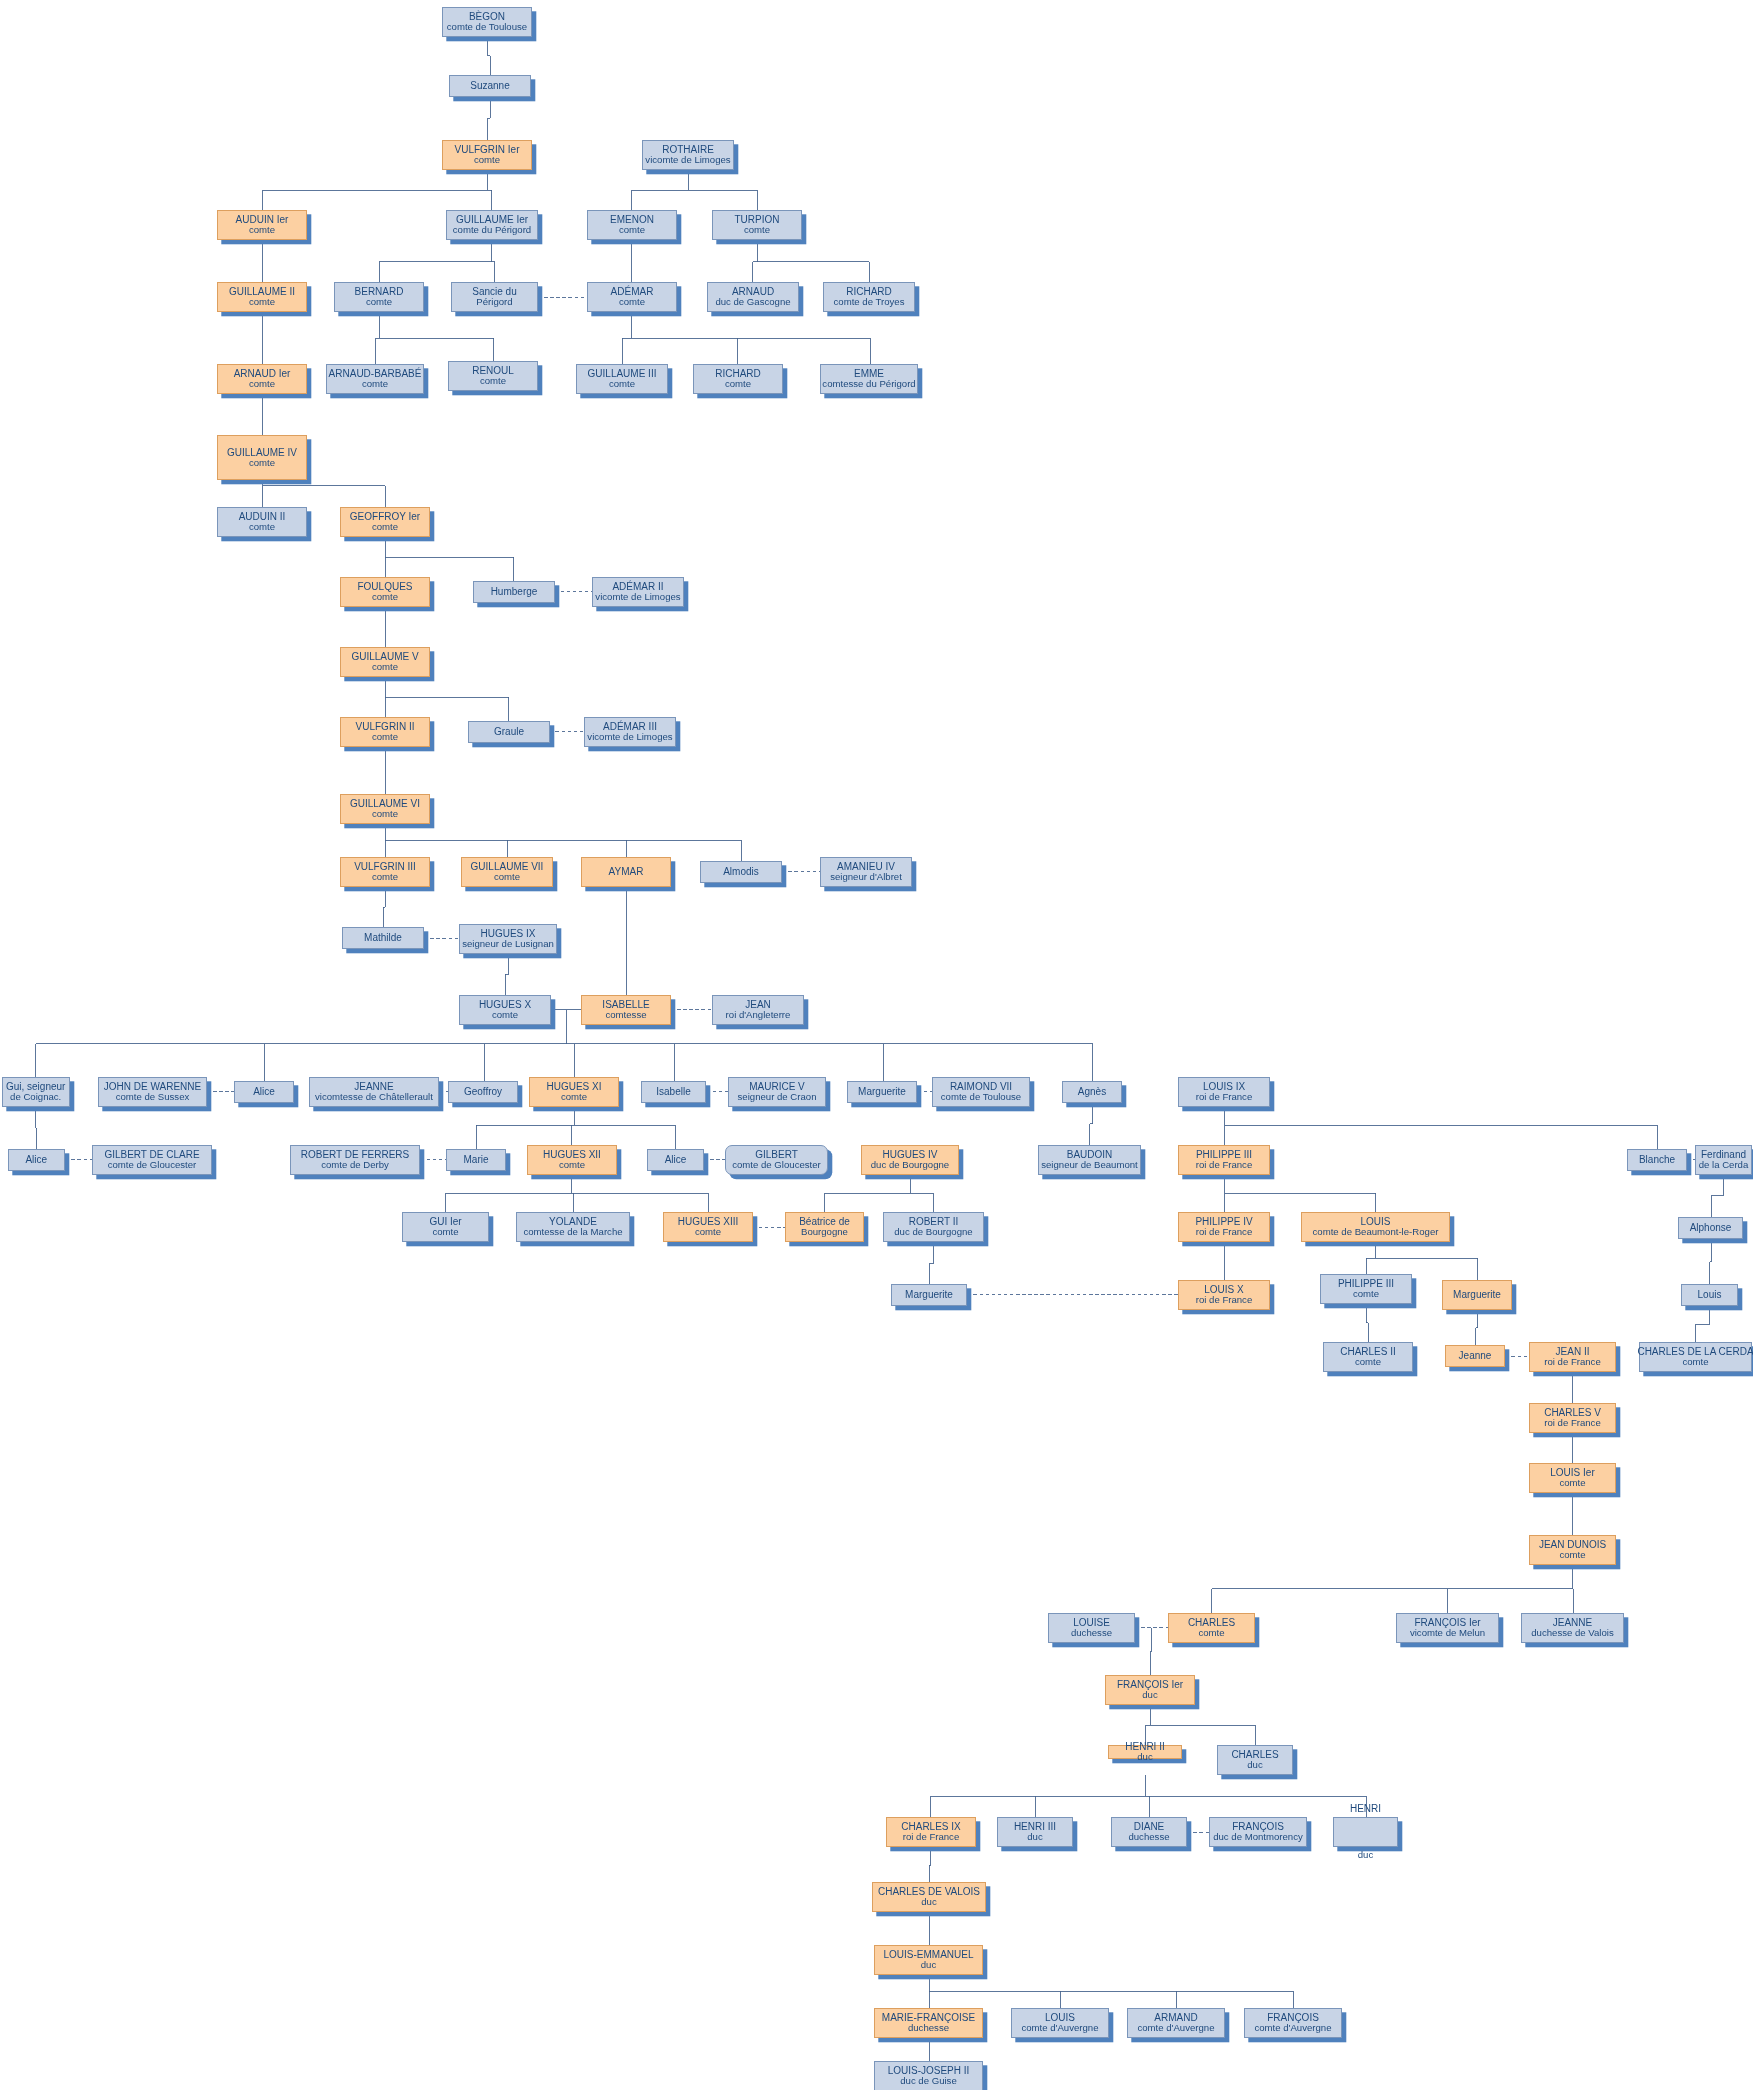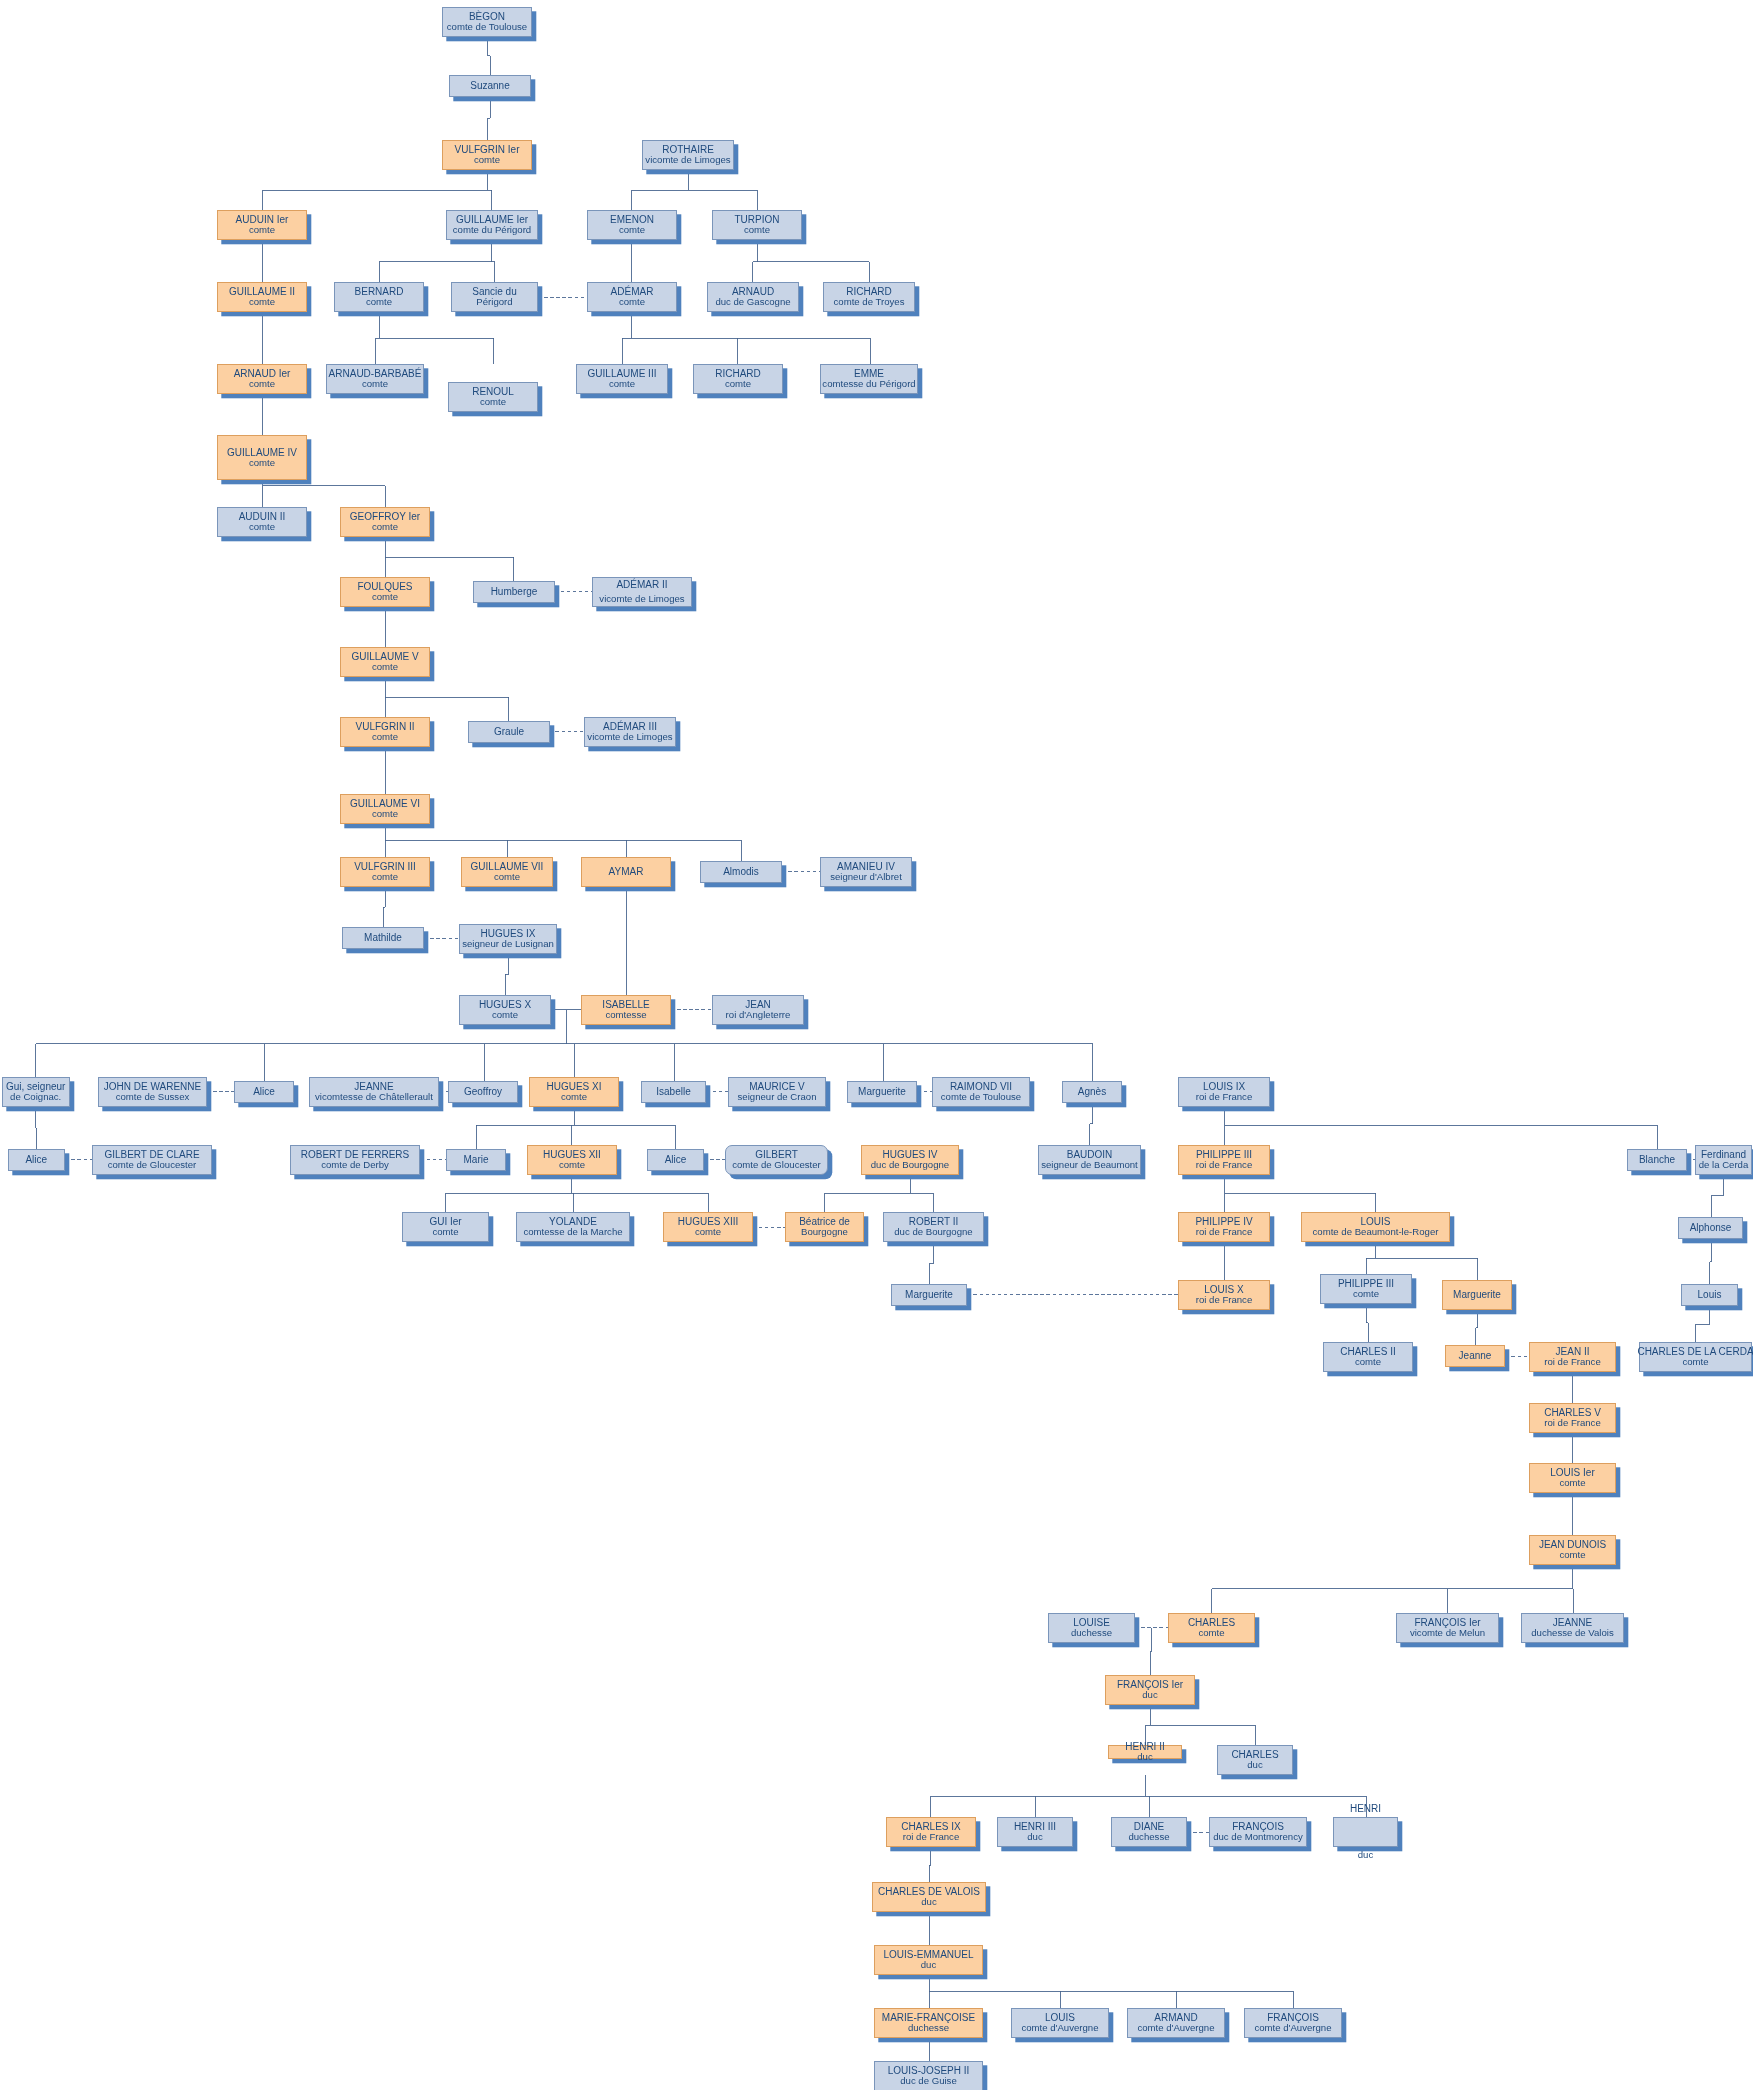--- a/index.html
+++ b/index.html
@@ -277,21 +277,21 @@
       <span class="sub">comte de Troyes</span>
     </div>
     <div class="node orange" style="left: 217px; top: 364px; width: 90px; height: 29.5px;">
       <span class="main">ARNAUD Ier</span>
       <span class="sub">comte</span>
     </div>
     <div class="node blue" style="left: 326px; top: 364px; width: 98px; height: 29.5px;">
       <span class="main">ARNAUD-BARBABÉ</span>
       <span class="sub">comte</span>
     </div>
-    <div class="node blue" style="left: 448px; top: 382px; width: 90px; height: 29.5px;">
+    <div class="node blue" style="left: 448px; top: 361px; width: 90px; height: 29.5px;">
       <span class="main">RENOUL</span>
       <span class="sub">comte</span>
     </div>
     <div class="node blue" style="left: 576px; top: 364px; width: 92px; height: 29.5px;">
       <span class="main">GUILLAUME III</span>
       <span class="sub">comte</span>
     </div>
     <div class="node blue" style="left: 693px; top: 364px; width: 90px; height: 29.5px;">
       <span class="main">RICHARD</span>
       <span class="sub">comte</span>
@@ -312,21 +312,21 @@
       <span class="main">GEOFFROY Ier</span>
       <span class="sub">comte</span>
     </div>
     <div class="node orange" style="left: 340px; top: 577px; width: 90px; height: 29.5px;">
       <span class="main">FOULQUES</span>
       <span class="sub">comte</span>
     </div>
     <div class="node blue" style="left: 473px; top: 581px; width: 82px; height: 22px;">
       <span class="main">Humberge</span>
     </div>
-    <div class="node blue" style="left: 592px; top: 577px; width: 100px; height: 29.5px; justify-content: space-between;">
+    <div class="node blue" style="left: 592px; top: 577px; width: 92px; height: 29.5px;">
       <span class="main">ADÉMAR II</span>
       <span class="sub">vicomte de Limoges</span>
     </div>
     <div class="node orange" style="left: 340px; top: 647px; width: 90px; height: 29.5px;">
       <span class="main">GUILLAUME V</span>
       <span class="sub">comte</span>
     </div>
     <div class="node orange" style="left: 340px; top: 717px; width: 90px; height: 29.5px;">
       <span class="main">VULFGRIN II</span>
       <span class="sub">comte</span>

